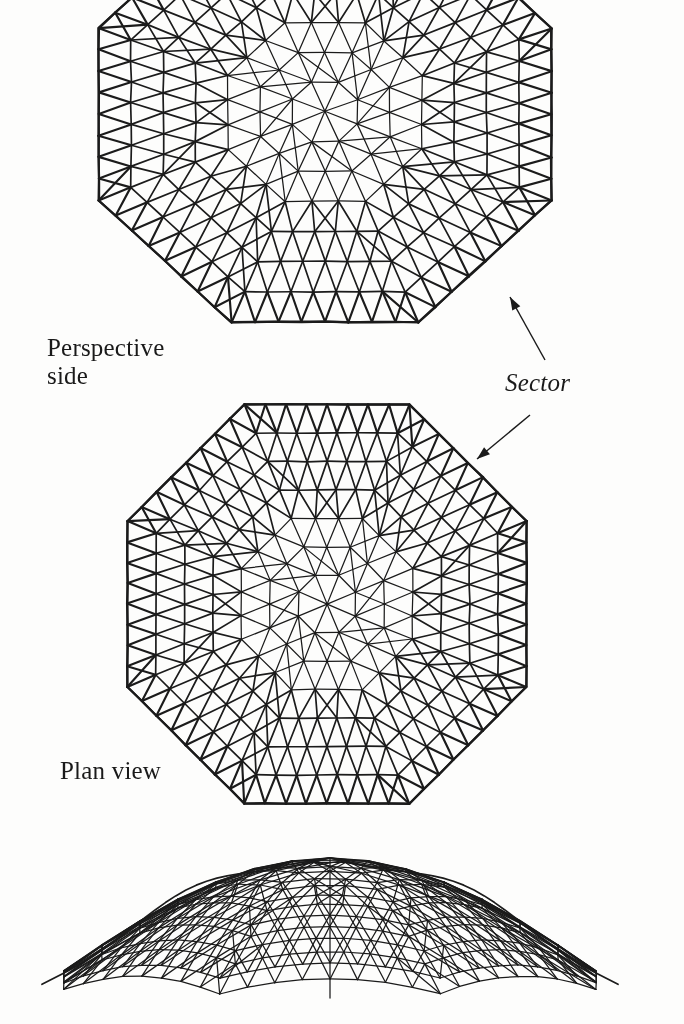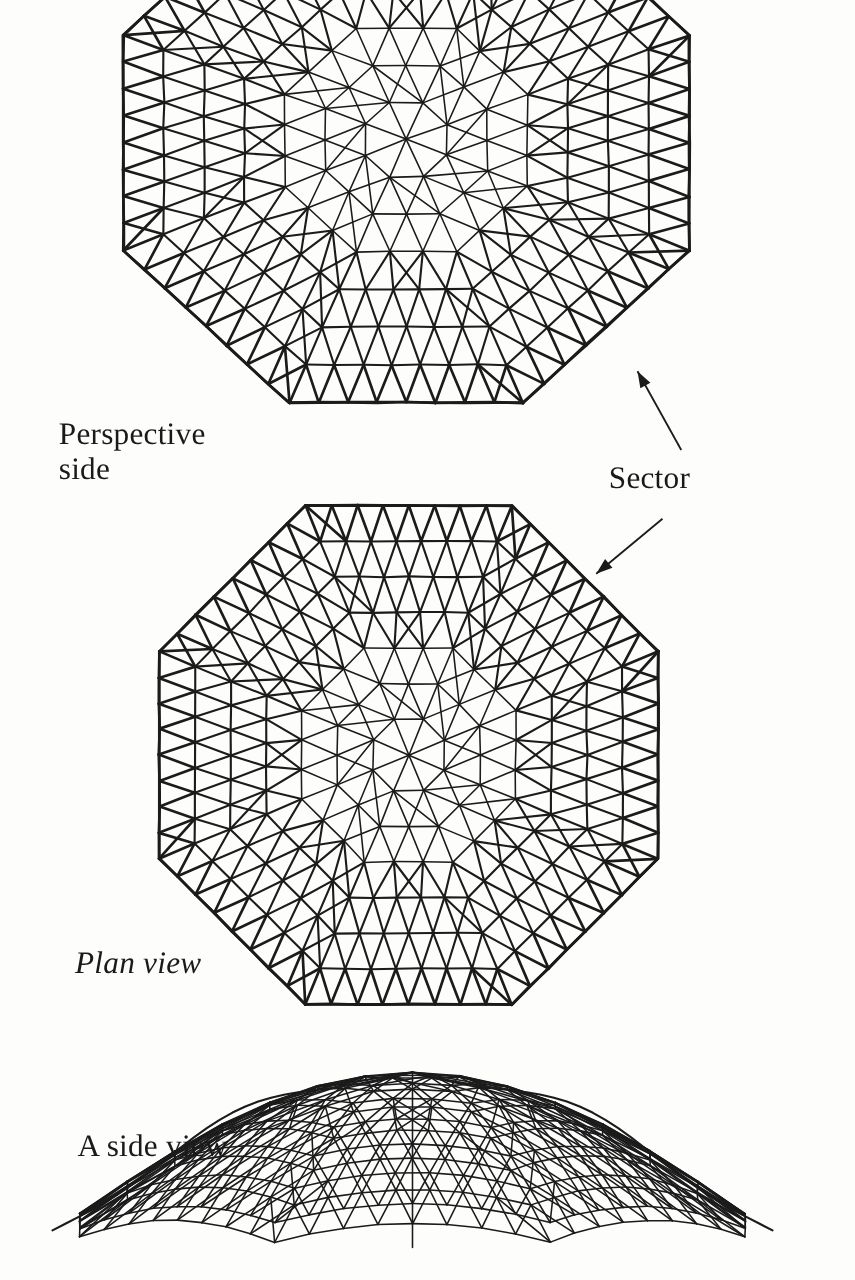--- a/index.html
+++ b/index.html
@@ -34,23 +34,23 @@
     position: absolute;
     font-family: "Liberation Serif", "DejaVu Serif", serif;
     font-size: 25px;
     line-height: 1.12;
     color: #1a1a1a;
     letter-spacing: 0.2px;
     white-space: pre;
     -webkit-font-smoothing: antialiased;
   }
   #caption-perspective { left: 47px;  top: 334px; }
-  #caption-plan        { left: 60px;  top: 757px; font-style: italic; }
+  #caption-plan        { left: 60px;  top: 757px; }
   #caption-side        { left: 62px;  top: 904px; }
-  #caption-sector      { left: 487px; top: 369px; }
+  #caption-sector      { left: 505px; top: 369px; font-style: italic; }
 
   .mesh-line   { stroke: #1b1b1b; fill: none; stroke-linecap: round; stroke-linejoin: round; }
   .mesh-thin   { stroke-width: 1.25; }
   .mesh-med    { stroke-width: 1.7; }
   .mesh-bold   { stroke-width: 2.15; }
   .leader-line { stroke: #1b1b1b; stroke-width: 1.45; fill: none; }
   .leader-head { fill: #1b1b1b; stroke: none; }
   .paper-tint  { fill: #fdfdfc; }
 </style>
 </head>
@@ -2320,17 +2320,16 @@
         <polygon points="510,297 520.33,306.13 512.29,310.60" class="leader-head"></polygon>
         <line x1="530" y1="415" x2="477" y2="459" class="leader-line"></line>
         <polygon points="477,459 484.06,447.16 489.94,454.24" class="leader-head"></polygon>
       </g>
   </svg>
 
   <div class="caption" id="caption-perspective"><span>Perspective</span><br><span>side</span></div>
 
   <div class="caption" id="caption-plan">Plan view</div>
 
-  <div class="caption" id="caption-side">A side view</div>
 
   <div class="caption" id="caption-sector">Sector</div>
 
 </div>
 
 </body></html>

